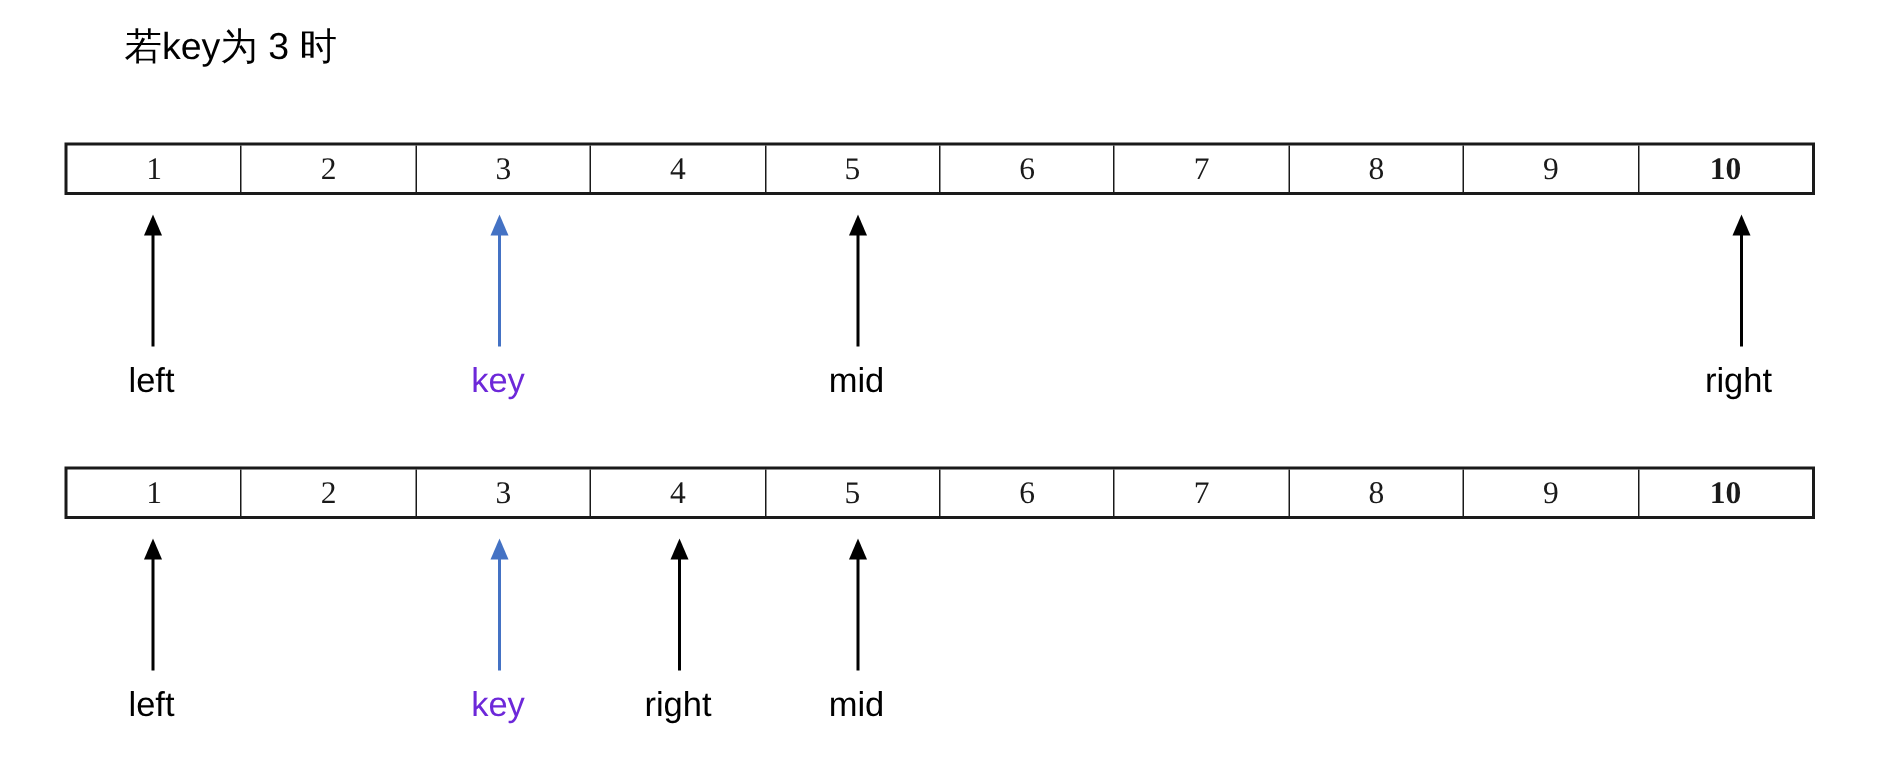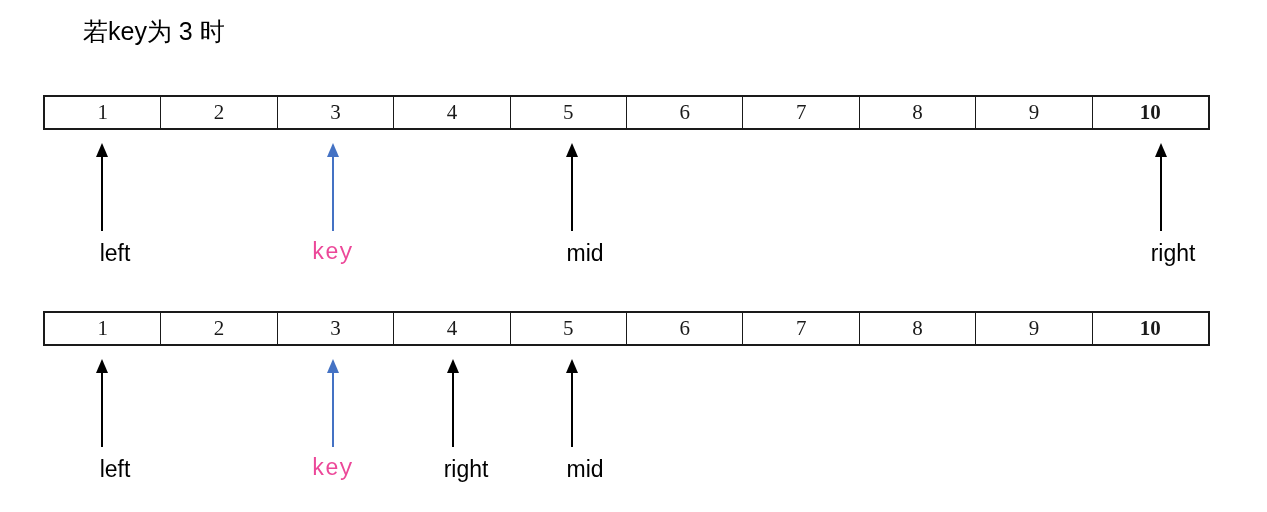--- a/index.html
+++ b/index.html
@@ -91,22 +91,22 @@
 
   
   .plabel {
     position: absolute;
     font-size: 23px;
     line-height: 30px;
     white-space: pre;
     transform: translateX(-50%);
     font-family: "Liberation Sans", sans-serif;
   }
-  .plabel.black { color: #000000; margin-left: 14px; }
-  .plabel.blue  { color: #ec4899; font-family: Liberation Mono, monospace; }
+  .plabel.black { color: #000000; }
+  .plabel.blue  { color: #6d28d9; }
 </style>
 </head>
 <body>
 
 <div id="diagram">
 
   <div class="title">若key为 3 时</div>
 
   <div class="array-row row-1">
     <div class="cell">1</div>

